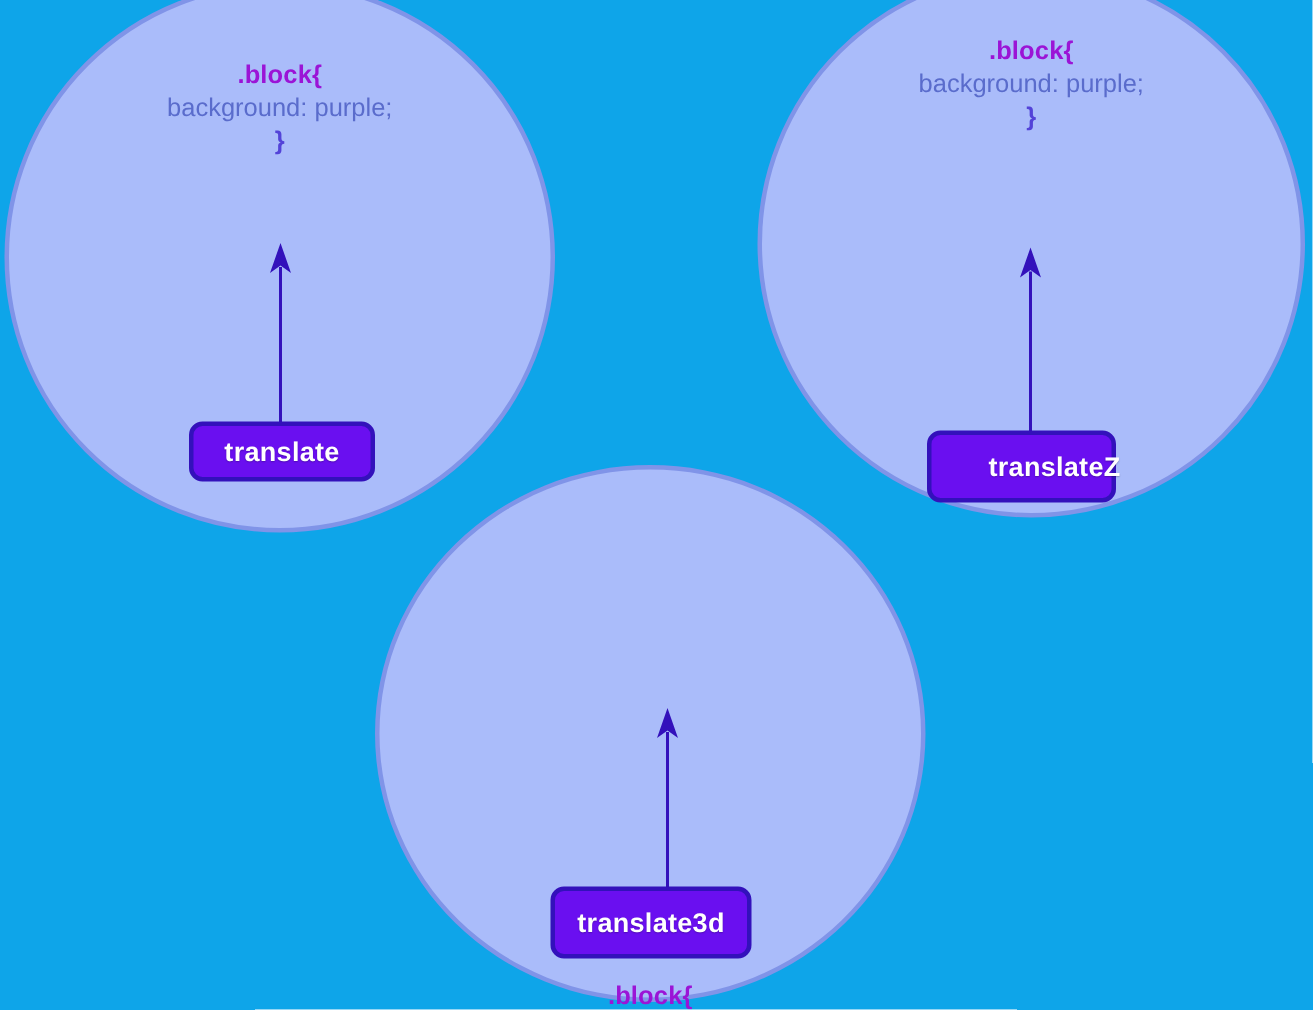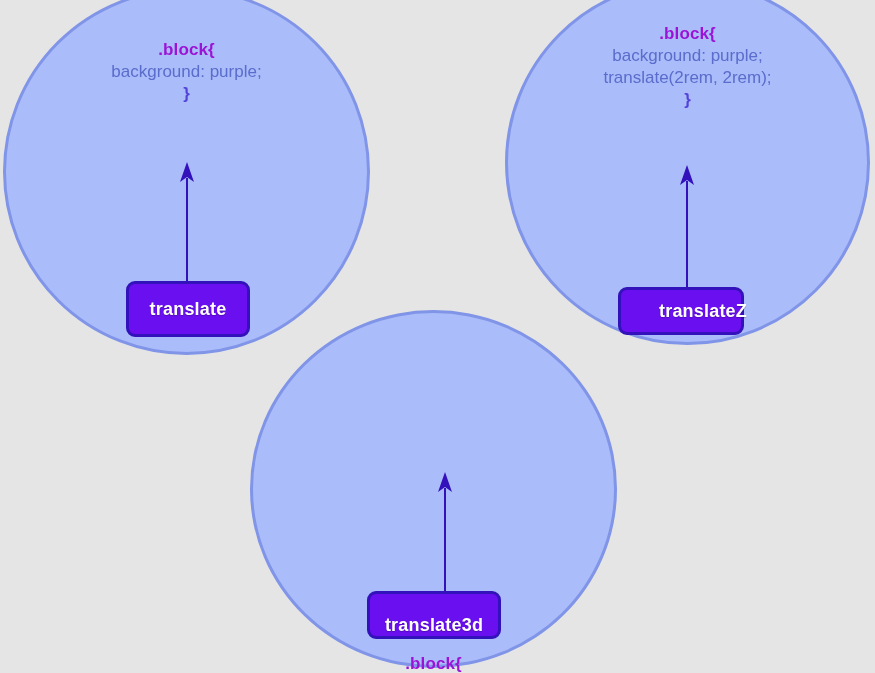--- a/index.html
+++ b/index.html
@@ -4,21 +4,21 @@
 <style>
   html, body {
     margin: 0;
     padding: 0;
     background: #ffffff;
   }
   #canvas {
     position: relative;
     width: 875px;
     height: 673px;
-    background: #e5e5e5;
+    background: #0ea5e9;
     overflow: hidden;
     font-family: "Liberation Sans", sans-serif;
   }
 
   
   .node {
     position: absolute;
     box-sizing: border-box;
     border-radius: 50%;
     background: #aabcfa;
@@ -74,33 +74,33 @@
     font-weight: bold;
     font-size: 18px;
     letter-spacing: 0.2px;
     text-shadow: 0 1px 1px rgba(0,0,0,0.25);
   }
 
   
   #node-translate   { left: 3px;   top: -12px;  width: 367px; height: 367px; }
   #code-translate   { top: 48px; }
   #arrow-translate  { left: 169px; top: 160px; }
-  #btn-translate    { left: 126px; top: 281px; width: 124px; height: 56px; }
+  #btn-translate    { left: 126px; top: 281px; width: 124px; height: 40px; }
 
   
   #node-translatez  { left: 505px; top: -20px;  width: 365px; height: 365px; }
   #code-translatez  { top: 40px; }
   #arrow-translatez { left: 669px; top: 163px; }
   #btn-translatez   { left: 618px; top: 287px; width: 126px; height: 48px; padding-left: 44px; }
 
   
   #node-translate3d { left: 250px; top: 310px; width: 367px; height: 358px; }
   #code-translate3d { top: 340px; }
   #arrow-translate3d{ left: 427px; top: 470px; }
-  #btn-translate3d  { left: 367px; top: 591px; width: 134px; height: 48px; align-items: flex-end; }
+  #btn-translate3d  { left: 367px; top: 591px; width: 134px; height: 48px; }
 </style>
 </head>
 <body>
 
 <div id="canvas">
 
   <div class="node" id="node-translate">
     <div class="code" id="code-translate">
       <span class="brace-open">.block{</span>
       <span class="line">background: purple;</span>
@@ -112,21 +112,20 @@
     <polygon points="18,2 11,22 18,17 25,22" fill="#3311bb"></polygon>
   </svg>
   <div class="label-btn" id="btn-translate">
     <span>translate</span>
   </div>
 
   <div class="node" id="node-translatez">
     <div class="code" id="code-translatez">
       <span class="brace-open">.block{</span>
       <span class="line">background: purple;</span>
-      <span class="line">translate(2rem, 2rem);</span>
       <span class="brace-close">}</span>
     </div>
   </div>
   <svg class="arrow" id="arrow-translatez" width="36" height="126" viewBox="0 0 36 126">
     <line x1="18" y1="126" x2="18" y2="18" stroke="#3311bb" stroke-width="2"></line>
     <polygon points="18,2 11,22 18,17 25,22" fill="#3311bb"></polygon>
   </svg>
   <div class="label-btn" id="btn-translatez">
     <span>translateZ</span>
   </div>

